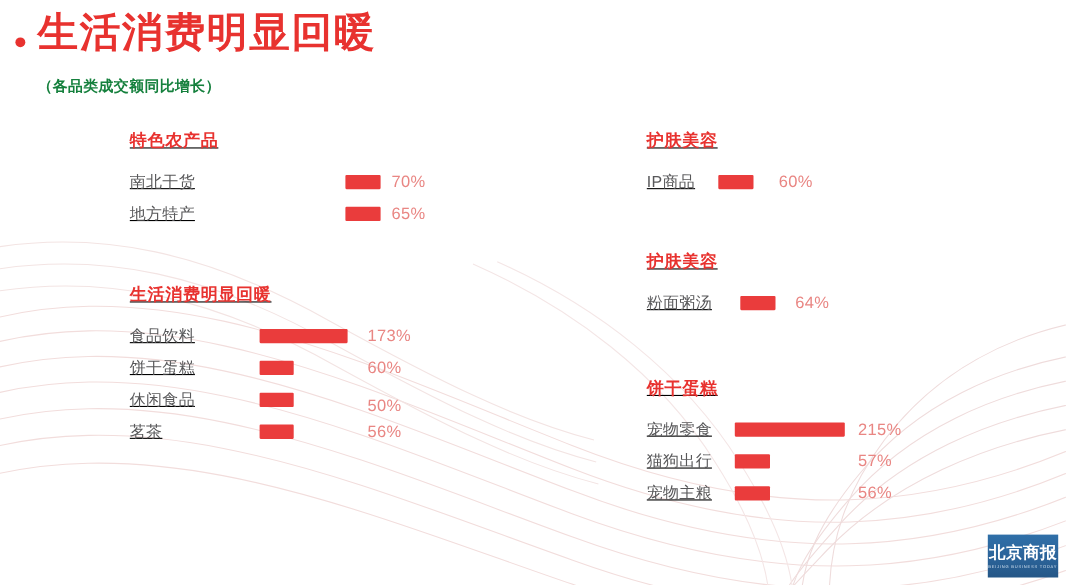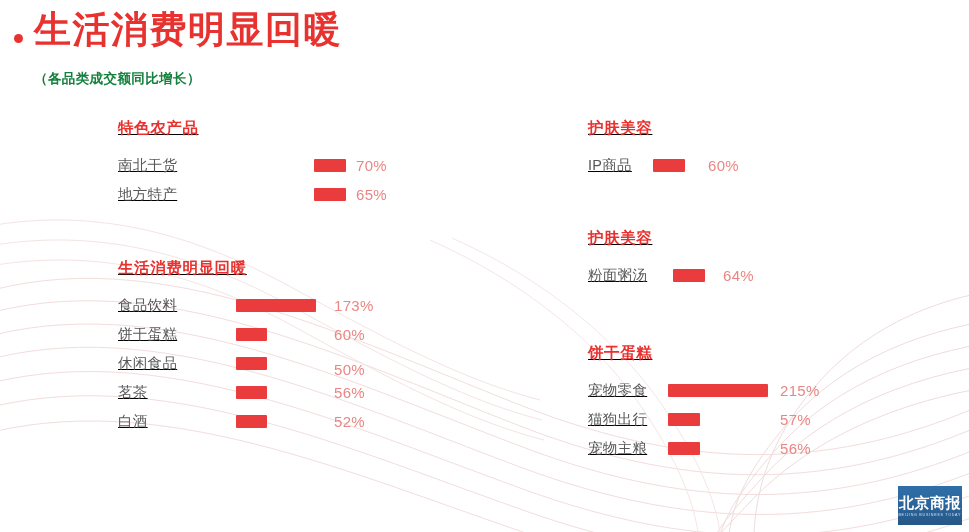--- a/index.html
+++ b/index.html
@@ -227,27 +227,20 @@
             </div>
             <div class="row-value" style="left: 216px; margin-top: 12px;">50%</div>
           </div>
           <div class="row">
             <div class="row-label">茗茶</div>
             <div class="bar-wrap" style="left: 118px;">
               <div class="bar" title="56%" style="width: 31px;"></div>
             </div>
             <div class="row-value" style="left: 216px;">56%</div>
           </div>
-          <div class="row">
-            <div class="row-label">白酒</div>
-            <div class="bar-wrap" style="left: 118px;">
-              <div class="bar" title="52%" style="width: 31px;"></div>
-            </div>
-            <div class="row-value" style="left: 216px;">52%</div>
-          </div>
         </div>
       </div>
     </div>
 
   <div class="col col-right" id="col-right">
       <div class="section" style="position: absolute; top: 0px; left: 0px; width: 330px;">
         <div class="sec-title">护肤美容</div>
         <div class="rows">
           <div class="row">
             <div class="row-label">IP商品</div>

